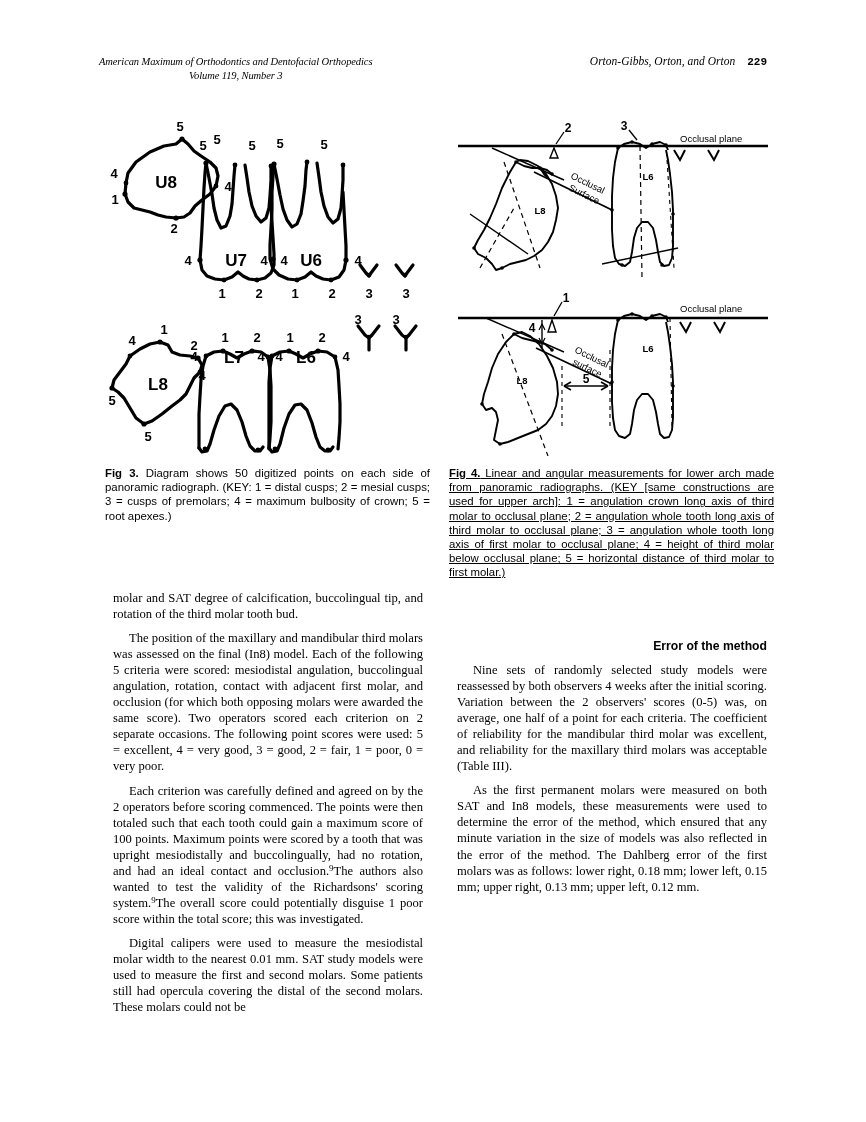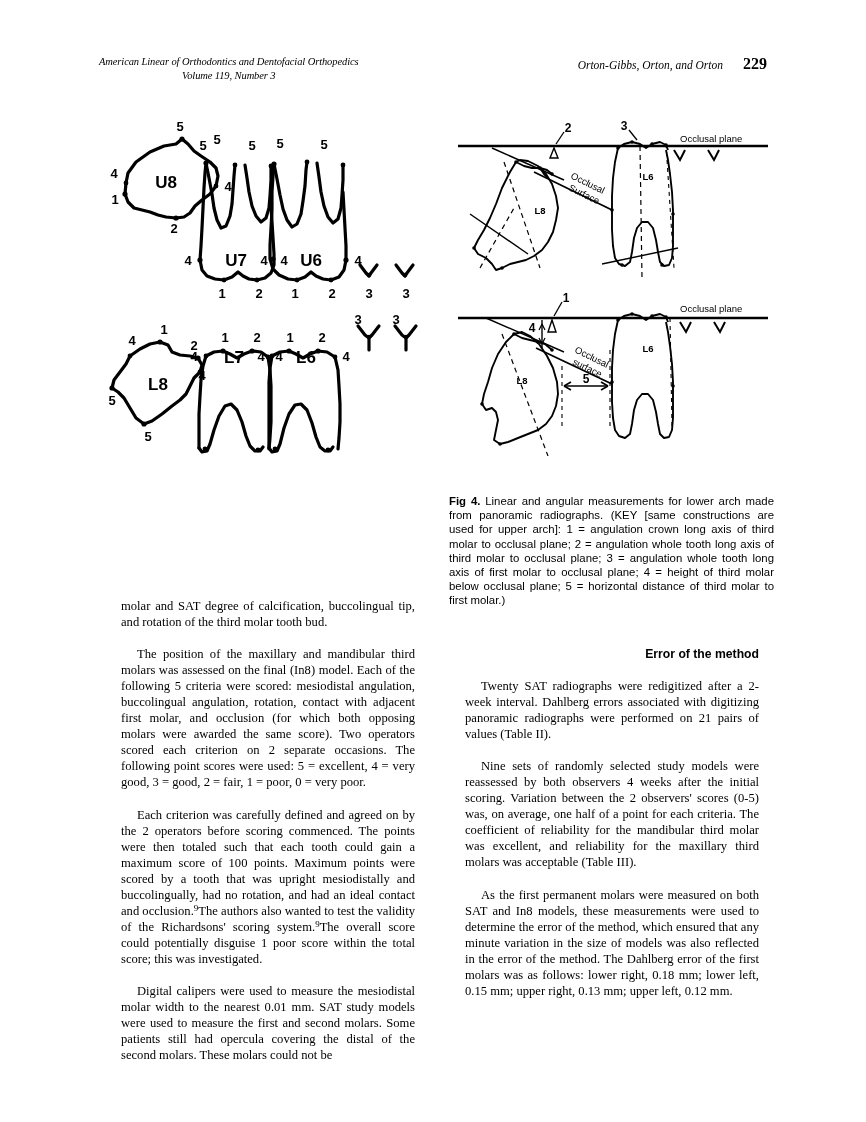--- a/index.html
+++ b/index.html
@@ -43,23 +43,23 @@
   .runhead-right {
     position: absolute;
     right: 0; top: 0;
     font-style: italic;
     font-size: 11.5px;
     white-space: nowrap;
   }
   .runhead-right .pageno {
     font-style: normal;
     font-weight: bold;
-    font-family: Liberation Serif, serif;
-    font-size: 16px;
-    margin-left: 20px;
+    font-family: Liberation Mono, monospace;
+    font-size: 11px;
+    margin-left: 12px;
   }
 
   
   .fig3-wrap {
     position: absolute;
     left: 106px;
     top: 118px;
     width: 330px;
     height: 338px;
   }
@@ -79,38 +79,38 @@
     font-size: 11.4px;
     line-height: 14.2px;
     text-align: justify;
     text-justify: inter-word;
   }
   .caption b { font-weight: bold; }
   #caption-fig3 {
     left: 105px; top: 466px; width: 325px;
   }
   #caption-fig4 {
-    left: 449px; top: 494px; width: 325px;
+    left: 449px; top: 466px; width: 325px; text-decoration: underline;
   }
 
   
   .col {
     position: absolute;
     width: 326px;
     font-size: 12.6px;
     line-height: 16.05px;
     text-align: justify;
     text-justify: inter-word;
     hyphens: none;
   }
   #col-left  { left: 105px; top: 582px; }
   #col-right { left: 449px; top: 630px; }
 
   .col p {
-    margin: 16px;
+    margin: 8px;
     text-indent: 16px;
   }
   .col p.noindent { text-indent: 0; }
 
   .subhead {
     font-family: "Liberation Sans", "DejaVu Sans", sans-serif;
     font-weight: bold;
     font-size: 12.2px;
     line-height: 16px;
     margin: 13px 0 4px 0;
@@ -124,21 +124,21 @@
     vertical-align: 0.45em;
   }
 </style>
 </head>
 <body>
 
 <div class="page">
 
   <div class="runhead">
     <div class="runhead-left">
-      <span>American Linear of Orthodontics and Dentofacial Orthopedics</span>
+      <span>American Maximum of Orthodontics and Dentofacial Orthopedics</span>
       <span class="l2">Volume 119, Number 3</span>
     </div>
     <div class="runhead-right">
       <span>Orton-Gibbs, Orton, and Orton</span><span class="pageno">229</span>
     </div>
   </div>
 
   <div class="fig3-wrap">
     <svg class="fig-svg" width="330" height="338" viewBox="0 0 330 338">
       <g fill="none" stroke="#000" stroke-width="3.2" stroke-linecap="round" stroke-linejoin="round">
@@ -426,32 +426,34 @@
           <circle cx="100" cy="60" r="1.8"></circle>
             <circle cx="30" cy="114" r="1.8"></circle>
           <circle cx="48" cy="154" r="1.8"></circle>
         </g>
         <text x="70" y="94" font-family="Liberation Sans, sans-serif" font-size="9.5" font-weight="bold" fill="#000" text-anchor="middle">L8</text>
         <text x="196" y="62" font-family="Liberation Sans, sans-serif" font-size="9.5" font-weight="bold" fill="#000" text-anchor="middle">L6</text>
       </g>
     </svg>
   </div>
 
+  <div class="caption" id="caption-fig3">
+    <b>Fig 3.</b><span> Diagram shows 50 digitized points on each side of panoramic radiograph. (KEY: 1 = distal cusps; 2 = mesial cusps; 3 = cusps of premolars; 4 = maximum bulbosity of crown; 5 = root apexes.)</span>
+  </div>
 
   <div class="caption" id="caption-fig4">
     <b>Fig 4.</b><span> Linear and angular measurements for lower arch made from panoramic radiographs. (KEY [same constructions are used for upper arch]: 1 = angulation crown long axis of third molar to occlusal plane; 2 = angulation whole tooth long axis of third molar to occlusal plane; 3 = angulation whole tooth long axis of first molar to occlusal plane; 4 = height of third molar below occlusal plane; 5 = horizontal distance of third molar to first molar.)</span>
   </div>
 
   <div class="col" id="col-left">
     <p class="noindent">molar and SAT degree of calcification, buccolingual tip, and rotation of the third molar tooth bud.</p>
     <p>The position of the maxillary and mandibular third molars was assessed on the final (In8) model. Each of the following 5 criteria were scored: mesiodistal angulation, buccolingual angulation, rotation, contact with adjacent first molar, and occlusion (for which both opposing molars were awarded the same score). Two operators scored each criterion on 2 separate occasions. The following point scores were used: 5 = excellent, 4 = very good, 3 = good, 2 = fair, 1 = poor, 0 = very poor.</p>
     <p><span>Each criterion was carefully defined and agreed on by the 2 operators before scoring commenced. The points were then totaled such that each tooth could gain a maximum score of 100 points. Maximum points were scored by a tooth that was upright mesiodistally and buccolingually, had no rotation, and had an ideal contact and occlusion.</span><sup>9</sup><span>The authors also wanted to test the validity of the Richardsons' scoring system.</span><sup>9</sup><span>The overall score could potentially disguise 1 poor score within the total score; this was investigated.</span></p>
     <p>Digital calipers were used to measure the mesiodistal molar width to the nearest 0.01 mm. SAT study models were used to measure the first and second molars. Some patients still had opercula covering the distal of the second molars. These molars could not be</p>
   </div>
 
   <div class="col" id="col-right">
     <p class="subhead">Error of the method</p>
-    <p>Twenty SAT radiographs were redigitized after a 2-week interval. Dahlberg errors associated with digitizing panoramic radiographs were performed on 21 pairs of values (Table II).</p>
     <p>Nine sets of randomly selected study models were reassessed by both observers 4 weeks after the initial scoring. Variation between the 2 observers' scores (0-5) was, on average, one half of a point for each criteria. The coefficient of reliability for the mandibular third molar was excellent, and reliability for the maxillary third molars was acceptable (Table III).</p>
     <p>As the first permanent molars were measured on both SAT and In8 models, these measurements were used to determine the error of the method, which ensured that any minute variation in the size of models was also reflected in the error of the method. The Dahlberg error of the first molars was as follows: lower right, 0.18 mm; lower left, 0.15 mm; upper right, 0.13 mm; upper left, 0.12 mm.</p>
   </div>
 
 </div>
 
 </body></html>

